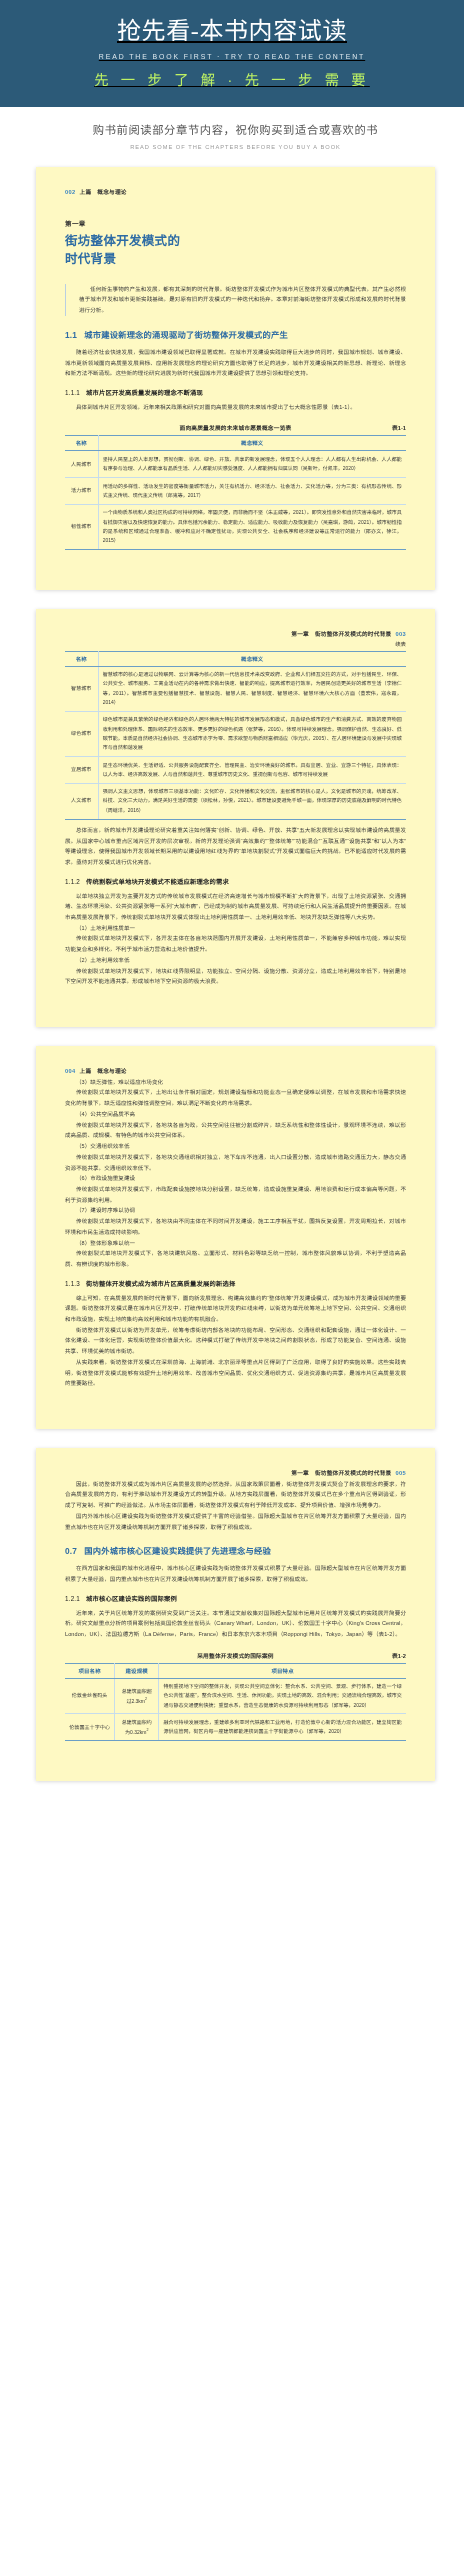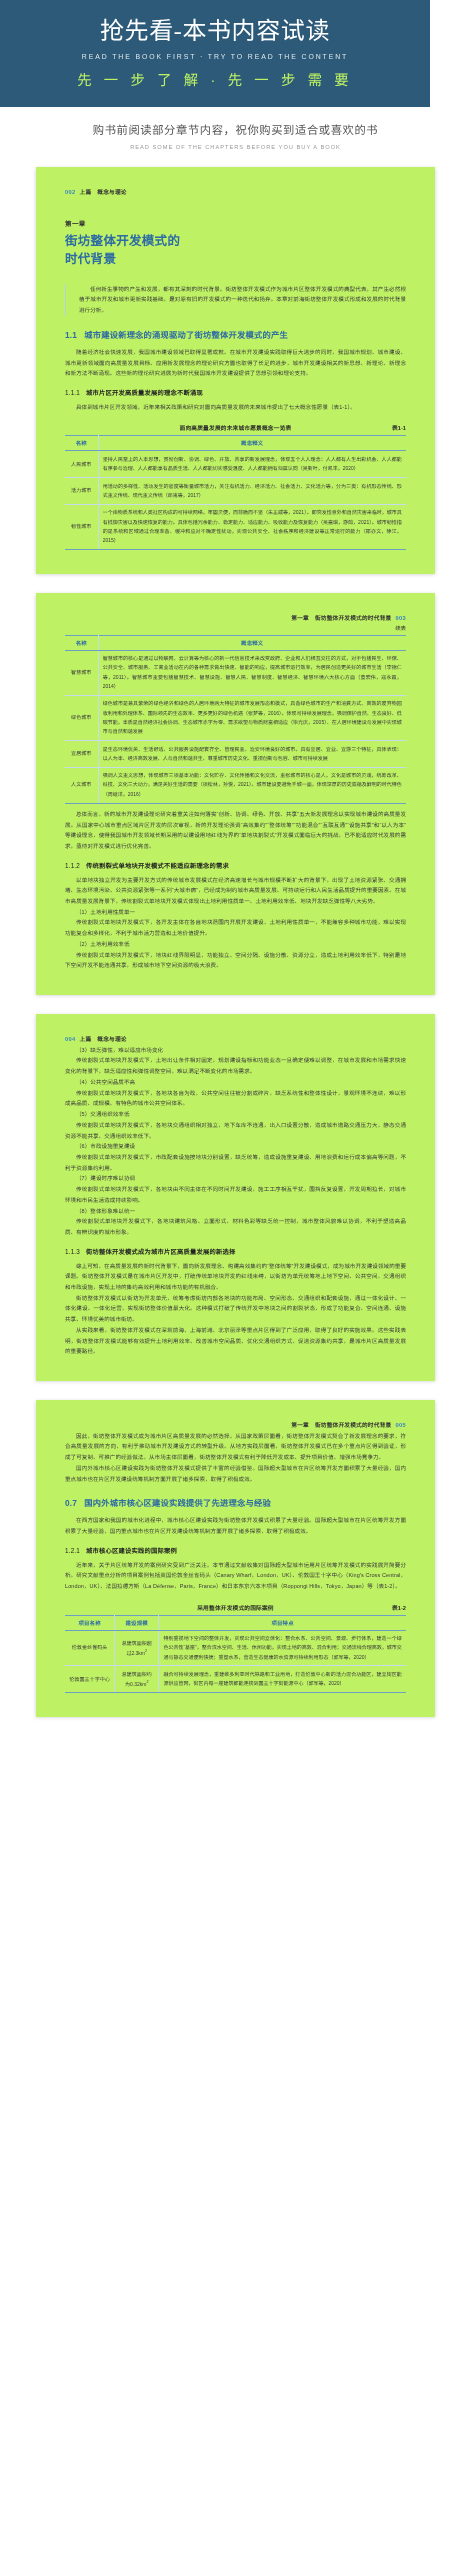--- a/index.html
+++ b/index.html
@@ -7,23 +7,24 @@
     width: 471px;
     background: #ffffff;
     font-family: "Liberation Sans", "DejaVu Sans", sans-serif;
     -webkit-font-smoothing: antialiased;
   }
   body { width: 471px; overflow-x: hidden; }
 
   
   .banner {
     background: #2c5a78;
-    width: 430px;
+    width: 464px;
     padding: 15.5px 0 18px 0;
     text-align: center;
+    text-decoration: underline;
   }
   .banner-title {
     color: #ffffff;
     font-size: 24px;
     font-weight: 400;
     letter-spacing: 0.6px;
     line-height: 1.25;
     font-family: "Liberation Serif", "DejaVu Serif", serif;
   }
   .banner-sub-en {
@@ -58,23 +59,23 @@
     font-size: 5.7px;
     letter-spacing: 1px;
     margin-top: 7.2px;
   }
 
   
   .pages { padding: 4.8px 0 24px 0; background: #ffffff; }
   .page {
     width: 399px;
     margin: 0 auto 19px auto;
-    background: #bef264;
+    background: #fef9c3;
     box-shadow: 0 0.6px 4.2px rgba(0,0,0,0.20);
-    padding: 20px 29px 24px 29px;
+    padding: 20px 29px 40px 29px;
     position: relative;
   }
 
   .pg-head {
     font-size: 5.7px;
     color: #333333;
     font-weight: bold;
     letter-spacing: 0.2px;
     margin-bottom: 2.4px;
     height: 8.3px;

